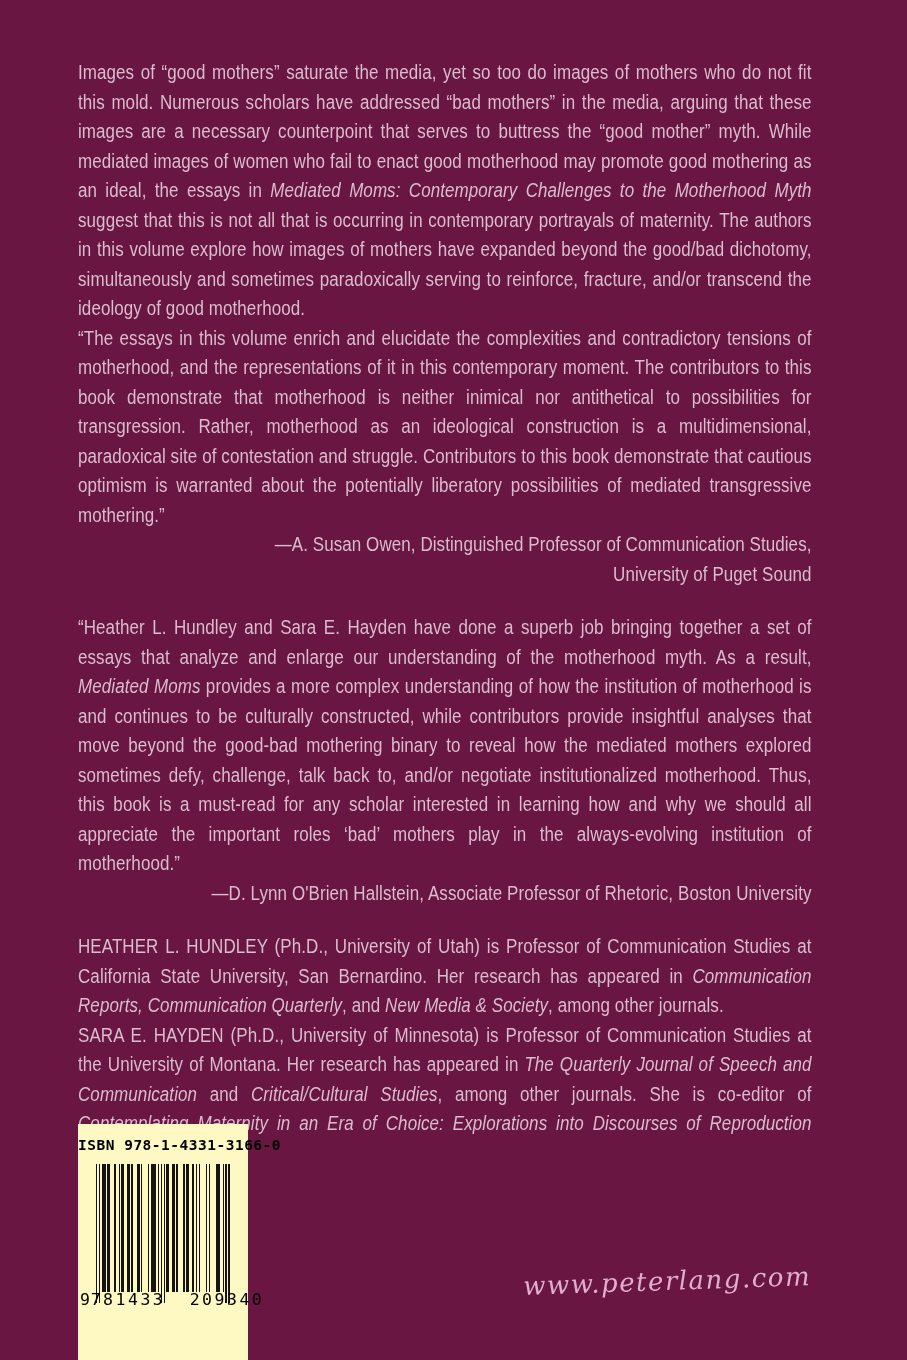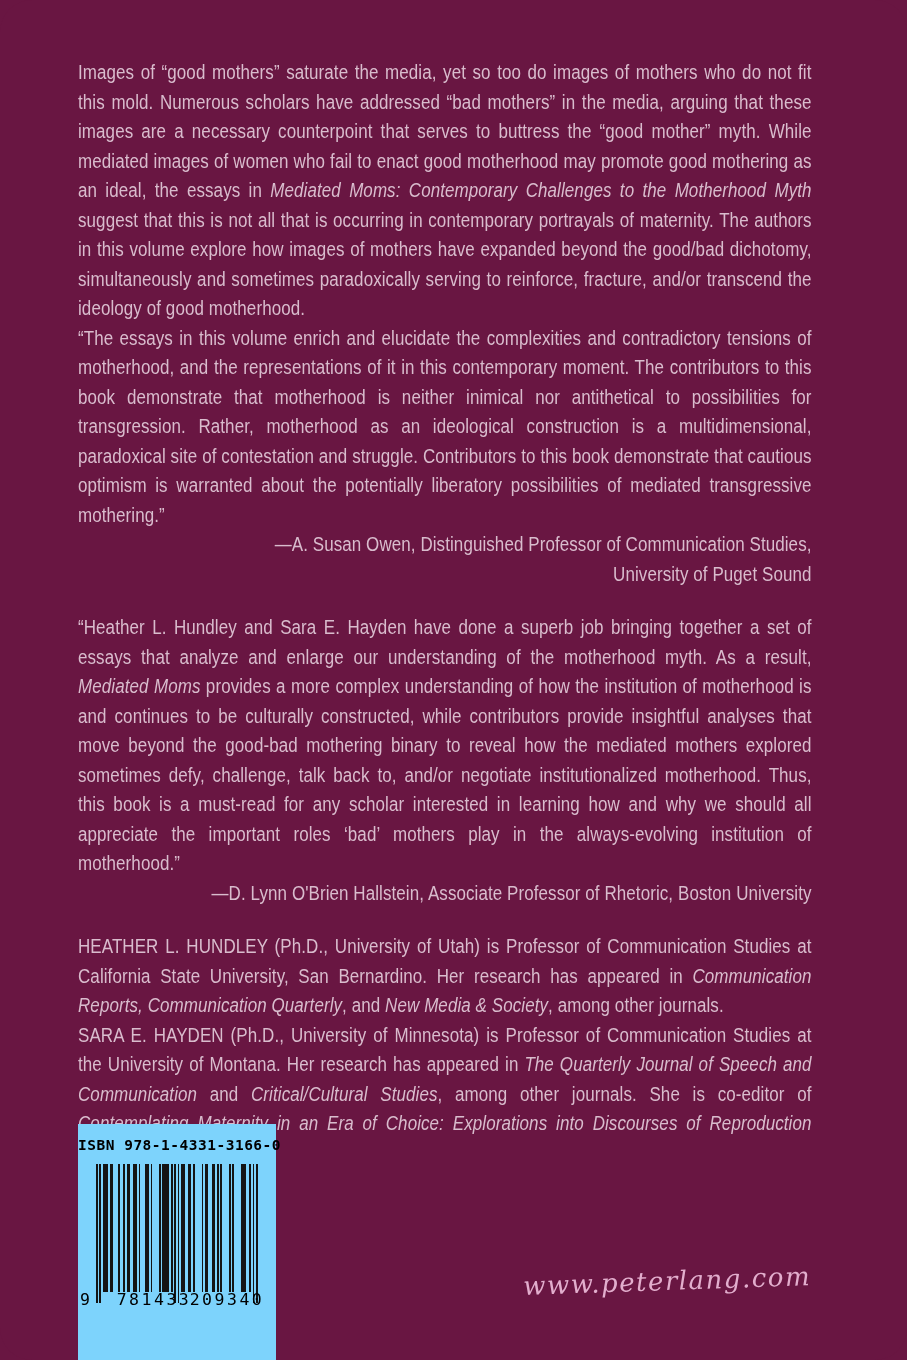--- a/index.html
+++ b/index.html
@@ -18,41 +18,41 @@
     color:#d9bccd;font-size:20px;line-height:29.5px;
     text-align:justify;letter-spacing:0.1px;
   }
   .textblock p{margin:0;}
   .block{margin:0 0 24px 0;}
   .attr{text-align:right;}
   em{font-style:italic;}
 
   
   .barcode-box{
-    position:absolute;left:78px;top:1124px;width:198px;height:236px;
-    background:#7dd3fc;
+    position:absolute;left:78px;top:1124px;width:170px;height:236px;
+    background:#fef9c3;
   }
   .isbn-label{
     margin-top:13px;text-align:center;color:#000;
     font-family:"DejaVu Sans Mono", monospace;font-weight:bold;
     font-size:14.5px;letter-spacing:0.5px;white-space:nowrap;
   }
   .bars{
     position:absolute;left:18px;right:18px;top:40px;height:128px;
     display:flex;align-items:flex-start;
   }
   .module{flex:1;height:100%;}
   .module.on{background:#141414;}
   .module.on.guard{height:139px;}
   .digits{
     position:absolute;top:166px;left:0;width:100%;height:22px;
     font-family:"DejaVu Sans Mono", monospace;font-size:16.5px;color:#000;
   }
   .d-first{position:absolute;left:2px;top:0;}
-  .d-g1{position:absolute;left:38px;width:76px;text-align:center;letter-spacing:2.5px;}
+  .d-g1{position:absolute;left:12px;width:76px;text-align:center;letter-spacing:2.5px;}
   .d-g2{position:absolute;left:111px;width:76px;text-align:center;letter-spacing:2.5px;}
 
   
   .publisher{
     position:absolute;top:1266px;right:96px;
     color:#e2aecd;font-family:"DejaVu Serif", serif;font-style:italic;
     font-size:26px;letter-spacing:1.5px;transform:rotate(-2deg);
     white-space:nowrap;
   }
 </style>

